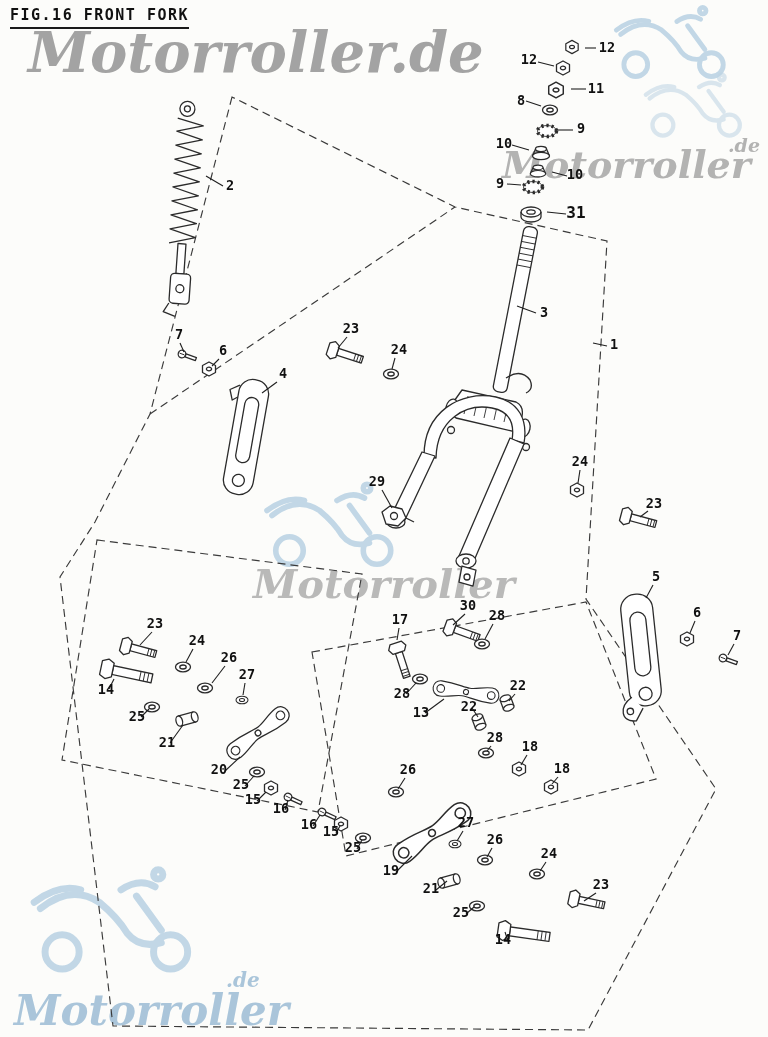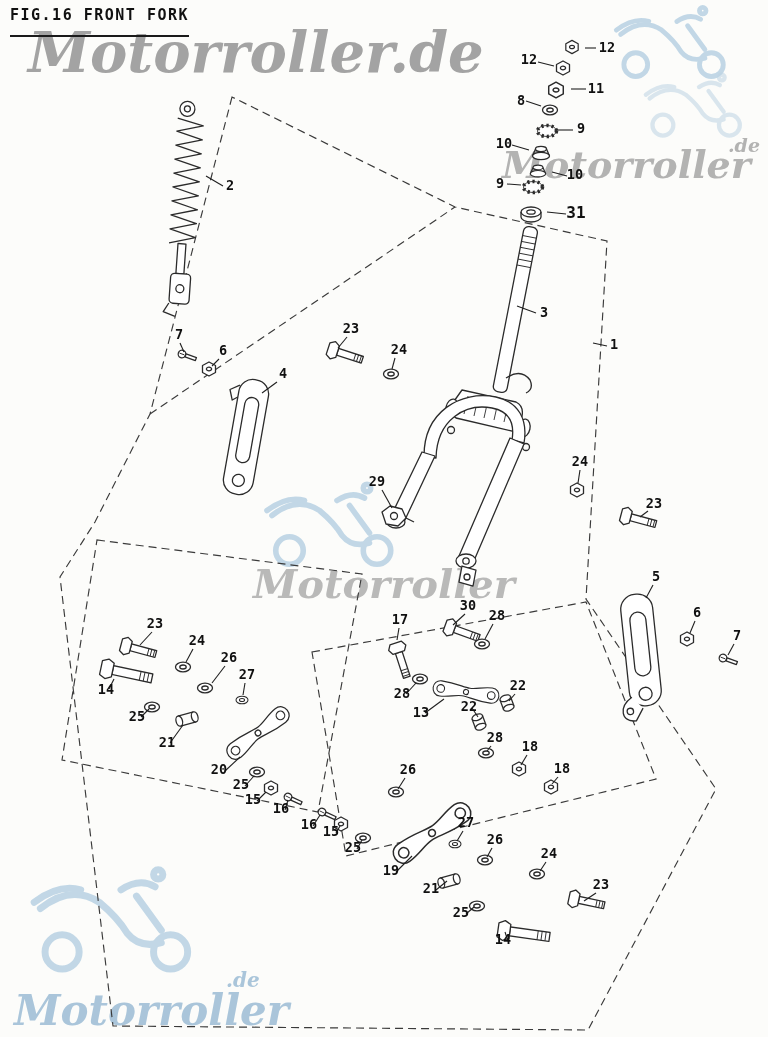--- a/index.html
+++ b/index.html
@@ -1,19 +1,19 @@
 <!DOCTYPE html>
 <html><head>
 <meta charset="utf-8">
 <style>
   html,body { margin:0; padding:0; background:#e8e8e8; }
   .stage { position:relative; width:768px; height:1037px; background:#fcfcfa; overflow:hidden;
            font-family:"DejaVu Sans Mono", monospace; }
   .fig-title { position:absolute; left:10px; top:6px; z-index:6; font-size:15px; font-weight:700;
-               letter-spacing:1.5px; color:#111; border-bottom:2px solid #1a1a1a; padding-bottom:11px; }
+               letter-spacing:1.5px; color:#111; border-bottom:2px solid #1a1a1a; padding-bottom:3px; }
   svg { position:absolute; left:0; top:0; }
   .ln  { stroke:#2b2b2b; stroke-width:1.3; fill:none; stroke-linejoin:round; }
   .pf  { fill:#ffffff; }
   .thin{ stroke:#2b2b2b; stroke-width:0.9; fill:none; }
   .balls { stroke:#2b2b2b; stroke-width:3.6; stroke-dasharray:2.2 2.8; fill:#fff; }
   .ld  { stroke:#1f1f1f; stroke-width:1.1; }
   .dsh { stroke:#3a3a3a; stroke-width:1.15; fill:none; stroke-dasharray:8 5; }
   .lbl { font-family:"DejaVu Sans Mono", monospace; font-size:13.5px; font-weight:700;
          fill:#101010; text-anchor:middle; }
   .lbl-big { font-size:16px; }

